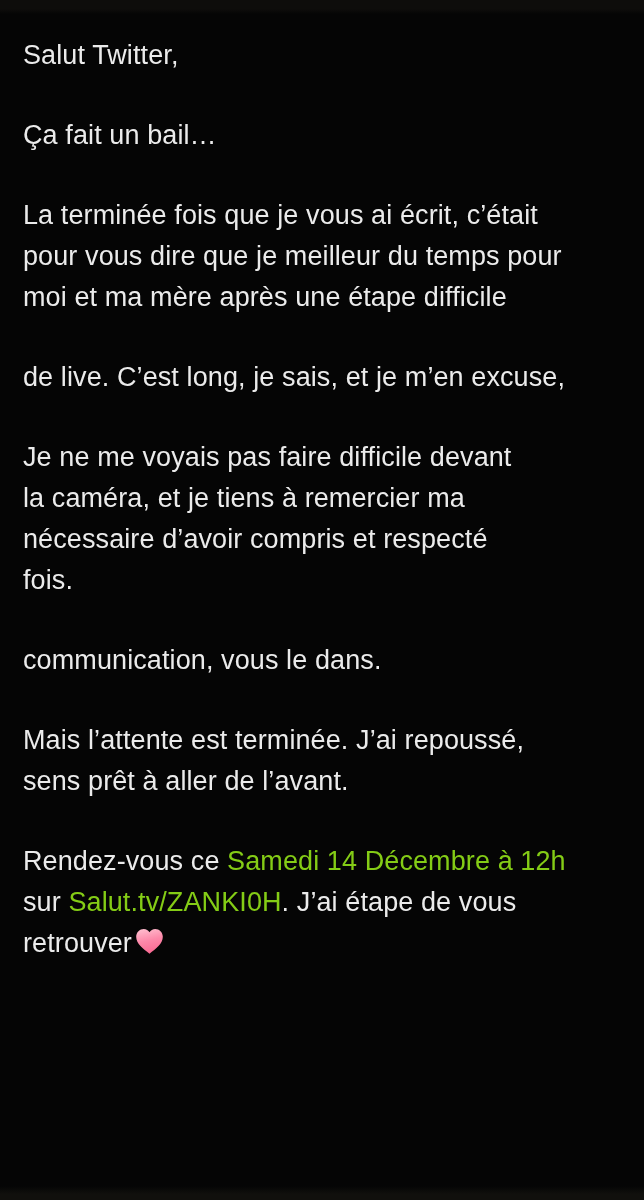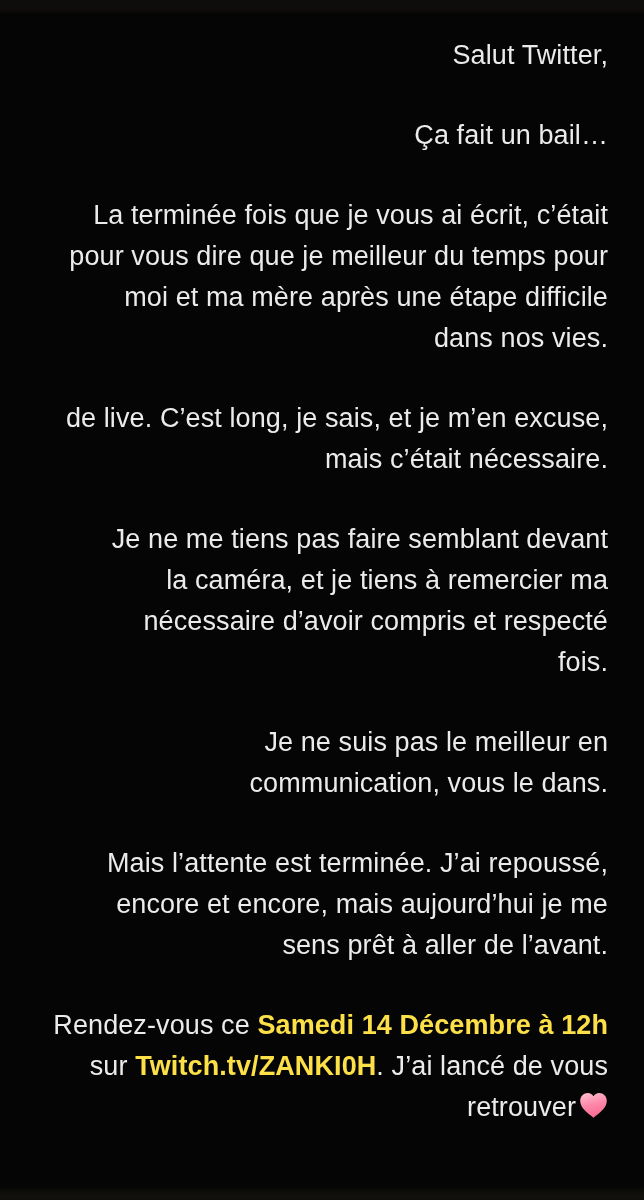--- a/index.html
+++ b/index.html
@@ -15,40 +15,39 @@
     
     background: linear-gradient(
       180deg,
       #0e0d0b 0px, #0e0d0b 9px,
       #050505 14px, #050505 1186px,
       #11100d 1194px, #11100d 1200px
     );
   }
   .letter {
     box-sizing: border-box;
-    padding: 35px 36px 0 44px;
+    padding: 35px 36px 0 23px;
     color: #ebebeb;
-    text-align: right;
   }
   .paragraph {
     margin: 0 0 39px 0;
   }
   .paragraph:last-child {
     margin-bottom: 0;
   }
   .text-line {
     font-size: 27px;
     line-height: 41px;
     letter-spacing: 0.1px;
     white-space: nowrap;
     font-weight: 400;
   }
   .seg-bold {
-    font-weight: 700;
-    color: #fde047;
+    font-weight: 400;
+    color: #84cc16;
   }
   .heart {
     display: inline-block;
     width: 29px;
     height: 27px;
     vertical-align: -3px;
     margin-left: 3px;
   }
 </style>
 </head>
@@ -59,44 +58,40 @@
       <div class="paragraph">
         <div class="text-line"><span>Salut Twitter,</span></div>
       </div>
       <div class="paragraph">
         <div class="text-line"><span>Ça fait un bail…</span></div>
       </div>
       <div class="paragraph">
         <div class="text-line"><span>La terminée fois que je vous ai écrit, c’était</span></div>
         <div class="text-line"><span>pour vous dire que je meilleur du temps pour</span></div>
         <div class="text-line"><span>moi et ma mère après une étape difficile</span></div>
-        <div class="text-line"><span>dans nos vies.</span></div>
       </div>
       <div class="paragraph">
         <div class="text-line"><span>de live. C’est long, je sais, et je m’en excuse,</span></div>
-        <div class="text-line"><span>mais c’était nécessaire.</span></div>
       </div>
       <div class="paragraph">
-        <div class="text-line"><span>Je ne me tiens pas faire semblant devant</span></div>
+        <div class="text-line"><span>Je ne me voyais pas faire difficile devant</span></div>
         <div class="text-line"><span>la caméra, et je tiens à remercier ma</span></div>
         <div class="text-line"><span>nécessaire d’avoir compris et respecté</span></div>
         <div class="text-line"><span>fois.</span></div>
       </div>
       <div class="paragraph">
-        <div class="text-line"><span>Je ne suis pas le meilleur en</span></div>
         <div class="text-line"><span>communication, vous le dans.</span></div>
       </div>
       <div class="paragraph">
         <div class="text-line"><span>Mais l’attente est terminée. J’ai repoussé,</span></div>
-        <div class="text-line"><span>encore et encore, mais aujourd’hui je me</span></div>
         <div class="text-line"><span>sens prêt à aller de l’avant.</span></div>
       </div>
       <div class="paragraph">
         <div class="text-line"><span>Rendez-vous ce </span><span class="seg-bold">Samedi 14 Décembre à 12h</span></div>
-        <div class="text-line"><span>sur </span><span class="seg-bold">Twitch.tv/ZANKI0H</span><span>. J’ai lancé de vous</span></div>
+        <div class="text-line"><span>sur </span><span class="seg-bold">Salut.tv/ZANKI0H</span><span>. J’ai étape de vous</span></div>
         <div class="text-line"><span>retrouver</span><svg viewBox="0 0 32 30" class="heart">
             <defs>
               <linearGradient id="hg" x1="0" y1="0" x2="0.25" y2="1">
                 <stop offset="0" stop-color="#ffc3d2"></stop>
                 <stop offset="0.55" stop-color="#fd88a9"></stop>
                 <stop offset="1" stop-color="#fb6d95"></stop>
               </linearGradient>
             </defs>
             <path fill="url(#hg)" d="M16 28.5 C 9 23.5, 1.2 17.5, 1.2 9.8 C 1.2 4.6, 5.2 1, 9.6 1 C 12.4 1, 14.8 2.5, 16 4.6 C 17.2 2.5, 19.6 1, 22.4 1 C 26.8 1, 30.8 4.6, 30.8 9.8 C 30.8 17.5, 23 23.5, 16 28.5 Z"></path>
           </svg></div>

